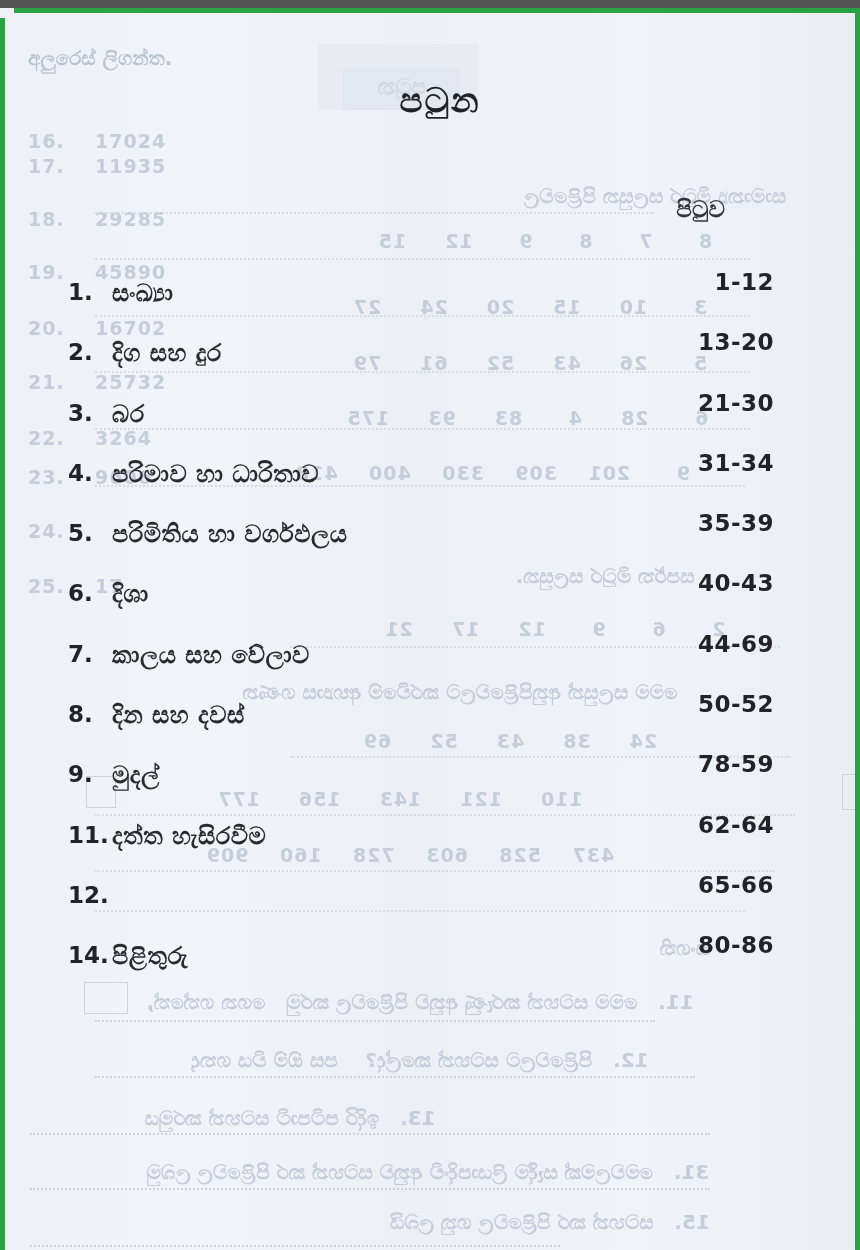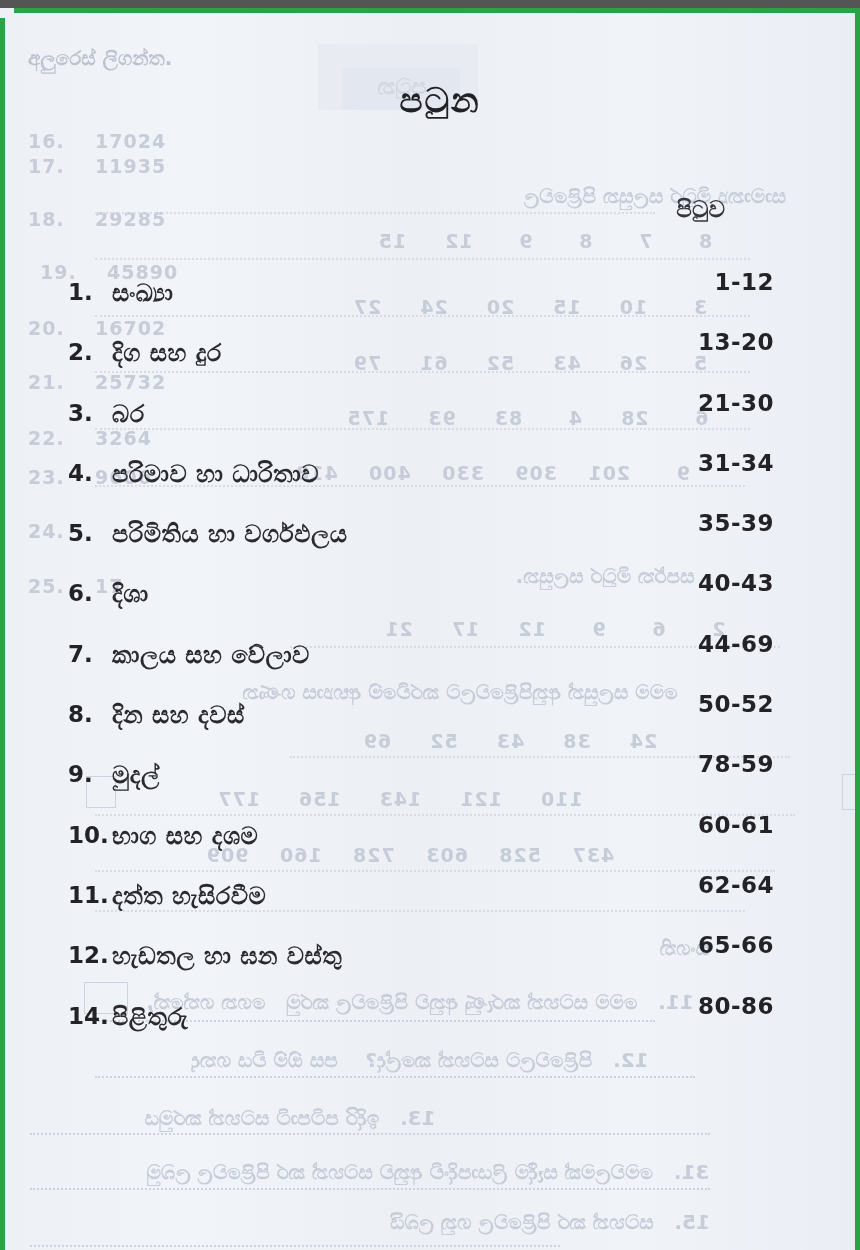--- a/index.html
+++ b/index.html
@@ -80,21 +80,21 @@
 </head>
 <body>
 
 <div class="page">
 
   <div>
     <span class="g si gd" style="left:28px;top:38px;">අලුරෙස් ලිගන්ත.</span>
     <span class="g" style="left:28px;top:122px;">16.    17024</span>
     <span class="g" style="left:28px;top:147px;">17.    11935</span>
     <span class="g" style="left:28px;top:200px;">18.    29285</span>
-    <span class="g" style="left:40px;top:253px;">19.    45890</span>
+    <span class="g" style="left:28px;top:253px;">19.    45890</span>
     <span class="g" style="left:28px;top:309px;">20.    16702</span>
     <span class="g" style="left:28px;top:363px;">21.    25732</span>
     <span class="g" style="left:28px;top:419px;">22.    3264</span>
     <span class="g" style="left:28px;top:458px;">23.    9606</span>
     <span class="g" style="left:28px;top:512px;">24.</span>
     <span class="g" style="left:28px;top:567px;">25.    17</span>
 
     <span class="g m" style="left:330px;top:222px;width:430px;">8      7      8      9      12     15</span>
     <span class="g m" style="left:300px;top:288px;width:460px;">3      10     15     20     24     27</span>
     <span class="g m" style="left:300px;top:344px;width:460px;">5      26     43     52     61     79</span>
@@ -203,36 +203,28 @@
     </div>
     <div class="toc-row">
       <div class="toc-left">
           <span class="toc-no">9.</span>
           <span class="toc-title">මුදල්</span>
         </div>
       <div class="toc-pages">78-59</div>
     </div>
     <div class="toc-row">
       <div class="toc-left">
-          <span class="toc-no">10.</span>
-          <span class="toc-title">භාග සහ දශම</span>
-        </div>
-      <div class="toc-pages">60-61</div>
-    </div>
-    <div class="toc-row">
-      <div class="toc-left">
           <span class="toc-no">11.</span>
           <span class="toc-title">දත්ත හැසිරවීම</span>
         </div>
       <div class="toc-pages">62-64</div>
     </div>
     <div class="toc-row">
       <div class="toc-left">
           <span class="toc-no">12.</span>
-          <span class="toc-title">හැඩතල හා ඝන වස්තු</span>
         </div>
       <div class="toc-pages">65-66</div>
     </div>
     <div class="toc-row">
       <div class="toc-left">
           <span class="toc-no">14.</span>
           <span class="toc-title">පිළිතුරු</span>
         </div>
       <div class="toc-pages">80-86</div>
     </div>

